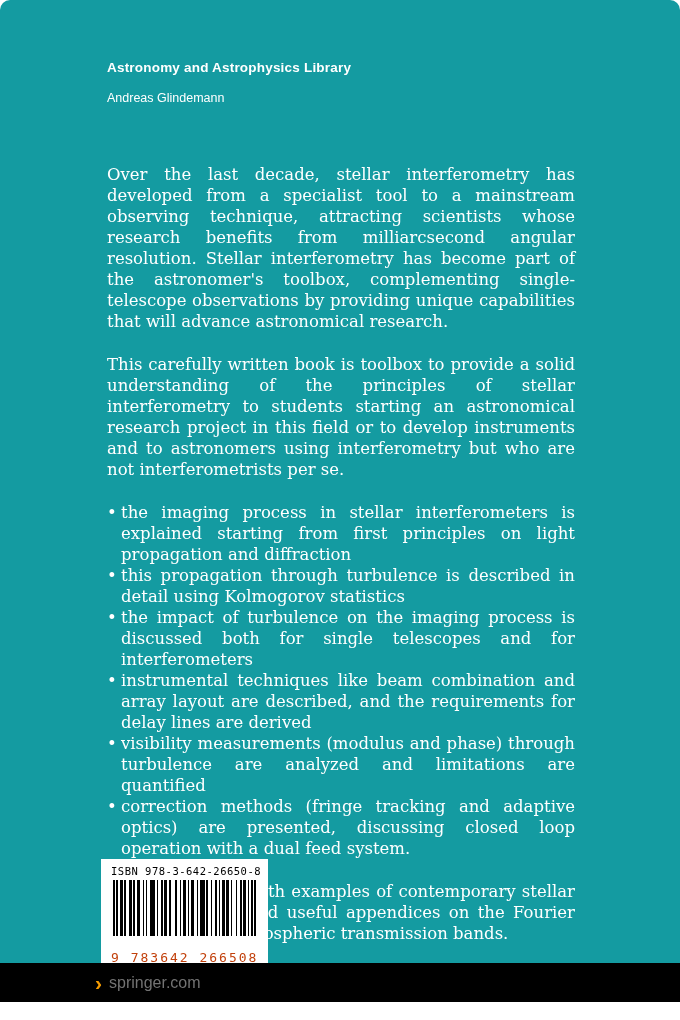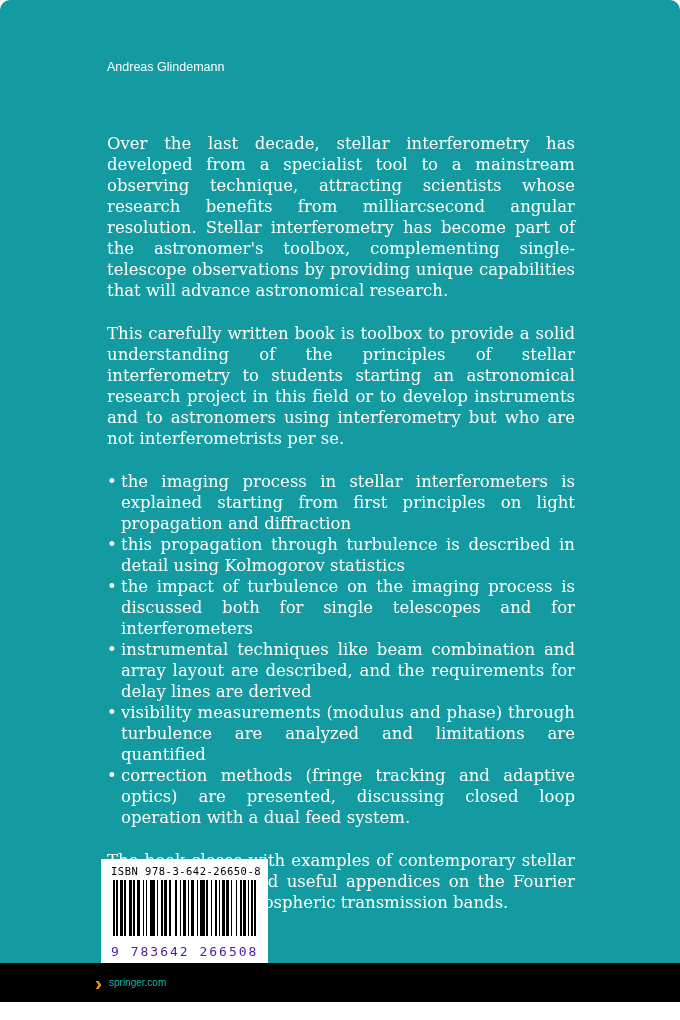--- a/index.html
+++ b/index.html
@@ -81,56 +81,57 @@
   .bars {
     height: 56px;
     display: flex;
     align-items: stretch;
     justify-content: center;
   }
   .bars div { height: 100%; }
   .digits {
     font-family: "DejaVu Sans Mono", monospace;
     font-size: 13px;
-    color: #4c1d95;
+    color: #c2410c;
     text-align: center;
     letter-spacing: 2px;
     white-space: nowrap;
-    margin-top: 8px;
+    margin-top: 14px;
   }
   .footer {
     position: absolute;
     left: 0; right: 0; bottom: 18px;
     height: 39px;
     background: #000000;
     display: flex;
     align-items: center;
     padding-left: 95px;
     font-family: "Liberation Sans", sans-serif;
   }
   .chev {
     color: #f59b00;
     font-size: 21px;
     font-weight: bold;
     line-height: 1;
     margin-right: 7px;
   }
   .url {
-    color: #14b8a6;
-    font-size: 10px;
+    color: #737373;
+    font-size: 16px;
   }
 </style>
 </head>
 <body>
 
 <div class="page">
 
   <div class="cover">
 
     <div class="header">
+      <div class="series">Astronomy and Astrophysics Library</div>
       <div class="author">Andreas Glindemann</div>
     </div>
 
     <div class="blurb">
       <p>Over the last decade, stellar interferometry has developed from a specialist tool to a mainstream observing technique, attracting scientists whose research benefits from milliarcsecond angular resolution. Stellar interferometry has become part of the astronomer's toolbox, complementing single-telescope observations by providing unique capabilities that will advance astronomical research.</p>
       <p>This carefully written book is toolbox to provide a solid understanding of the principles of stellar interferometry to students starting an astronomical research project in this field or to develop instruments and to astronomers using interferometry but who are not interferometrists per se.</p>
 
       <ul class="bullets">
         <li>
           <span class="dot">•</span>

